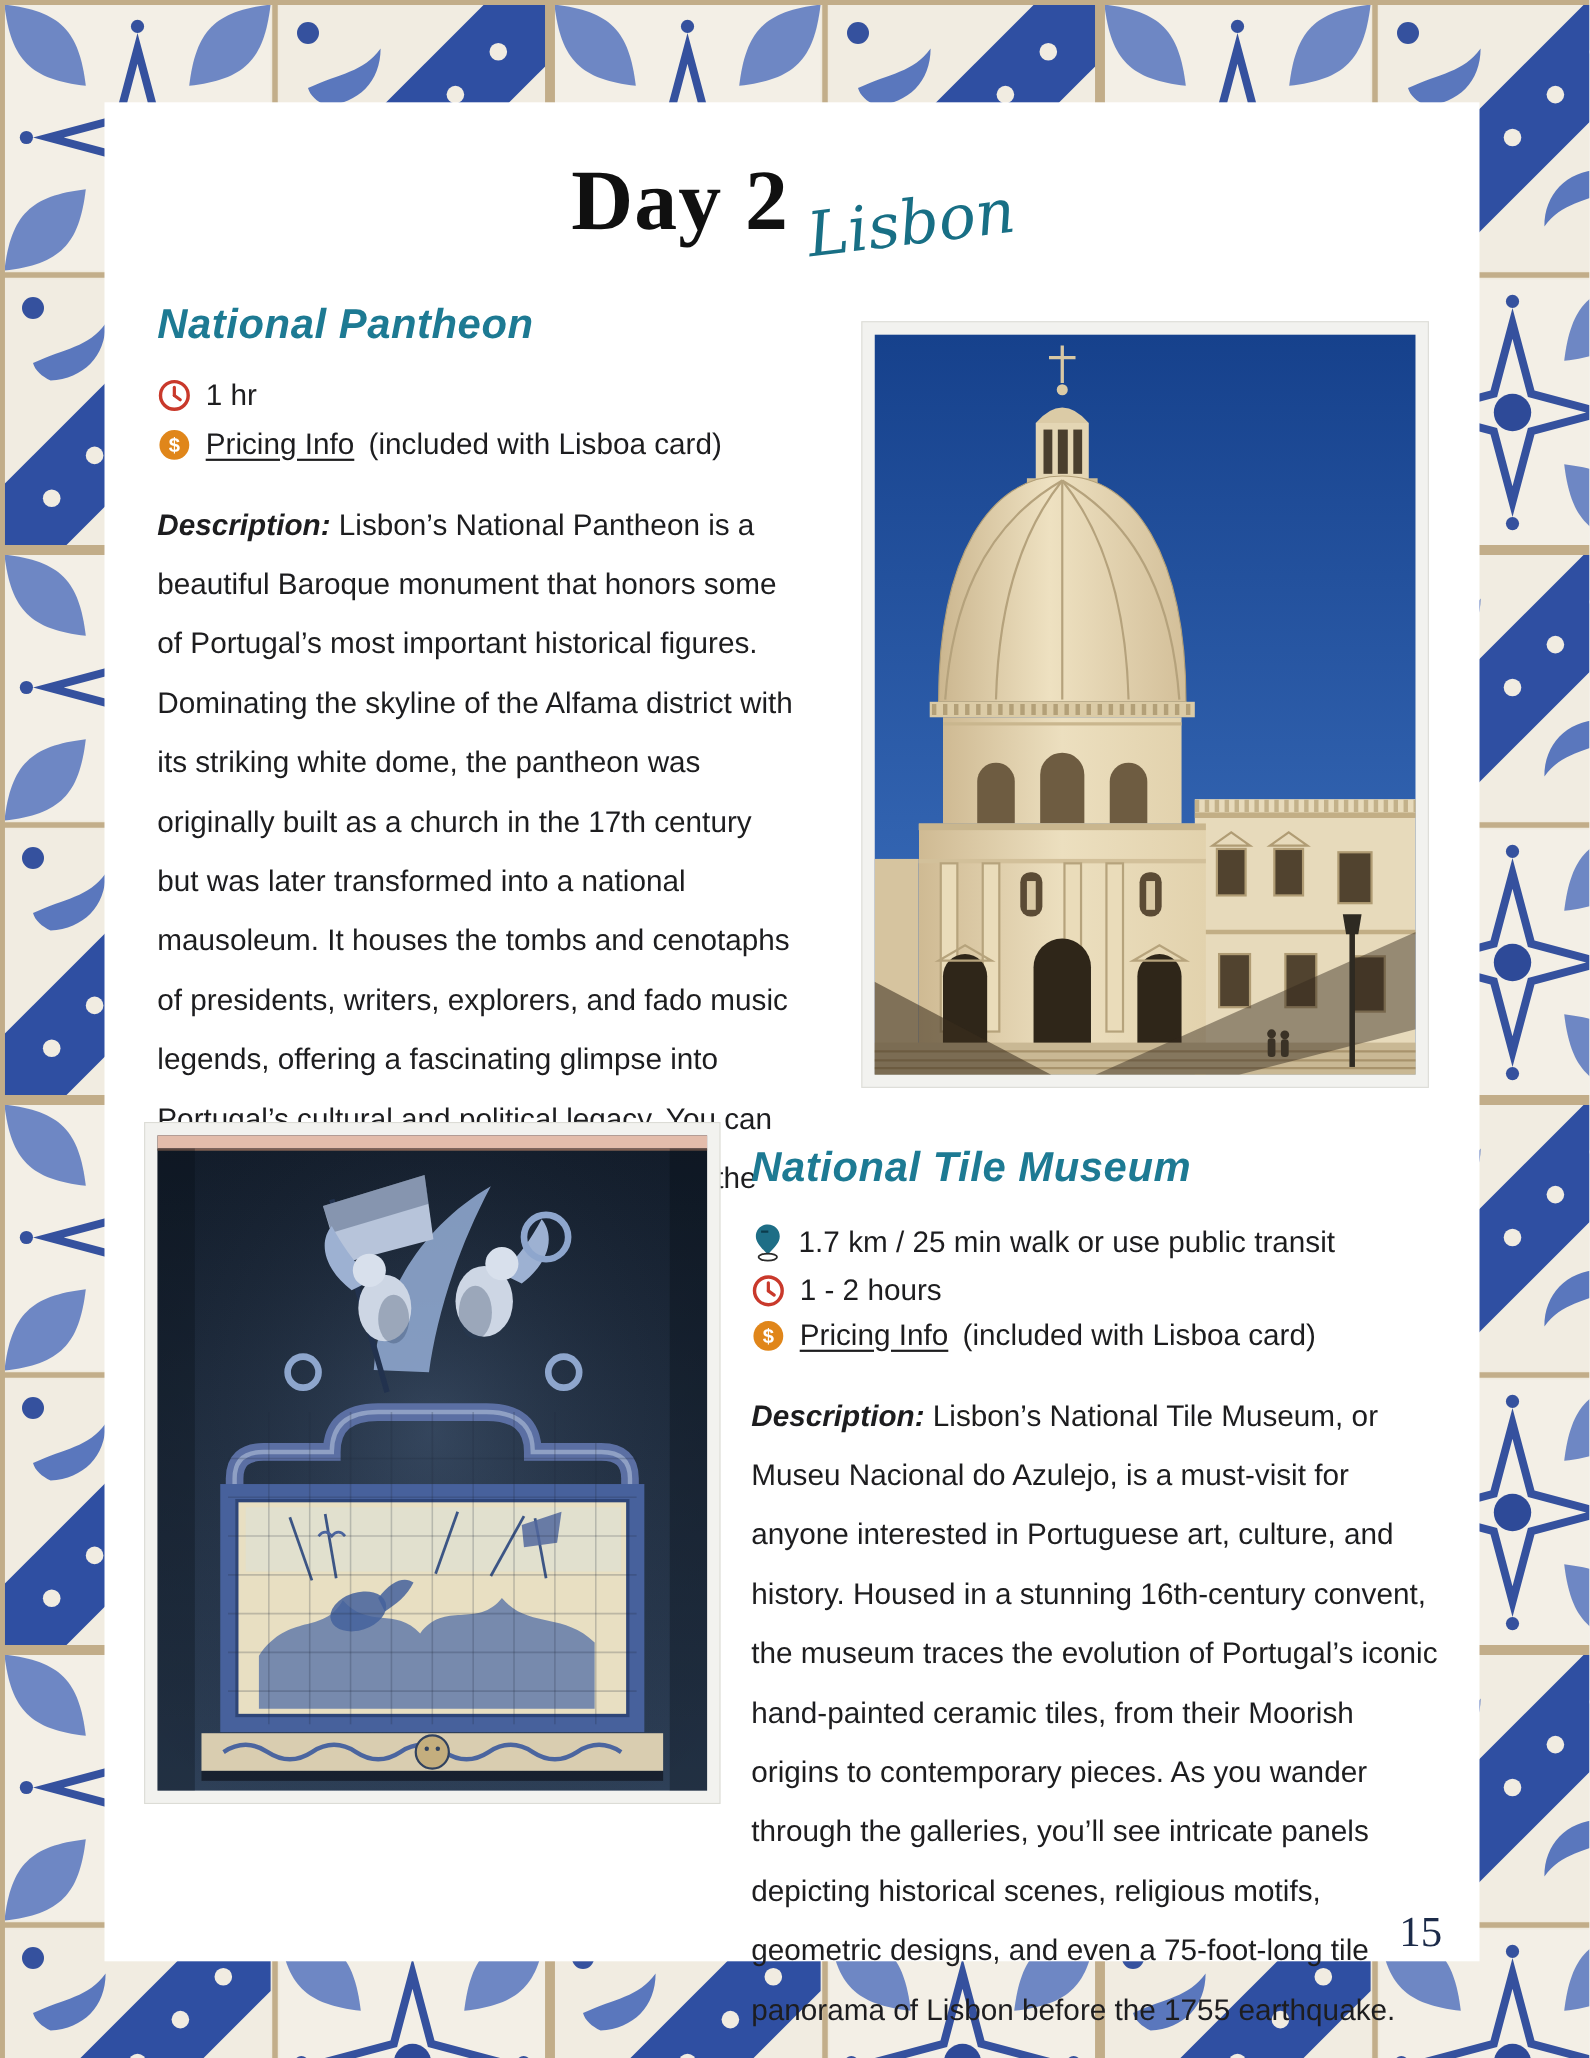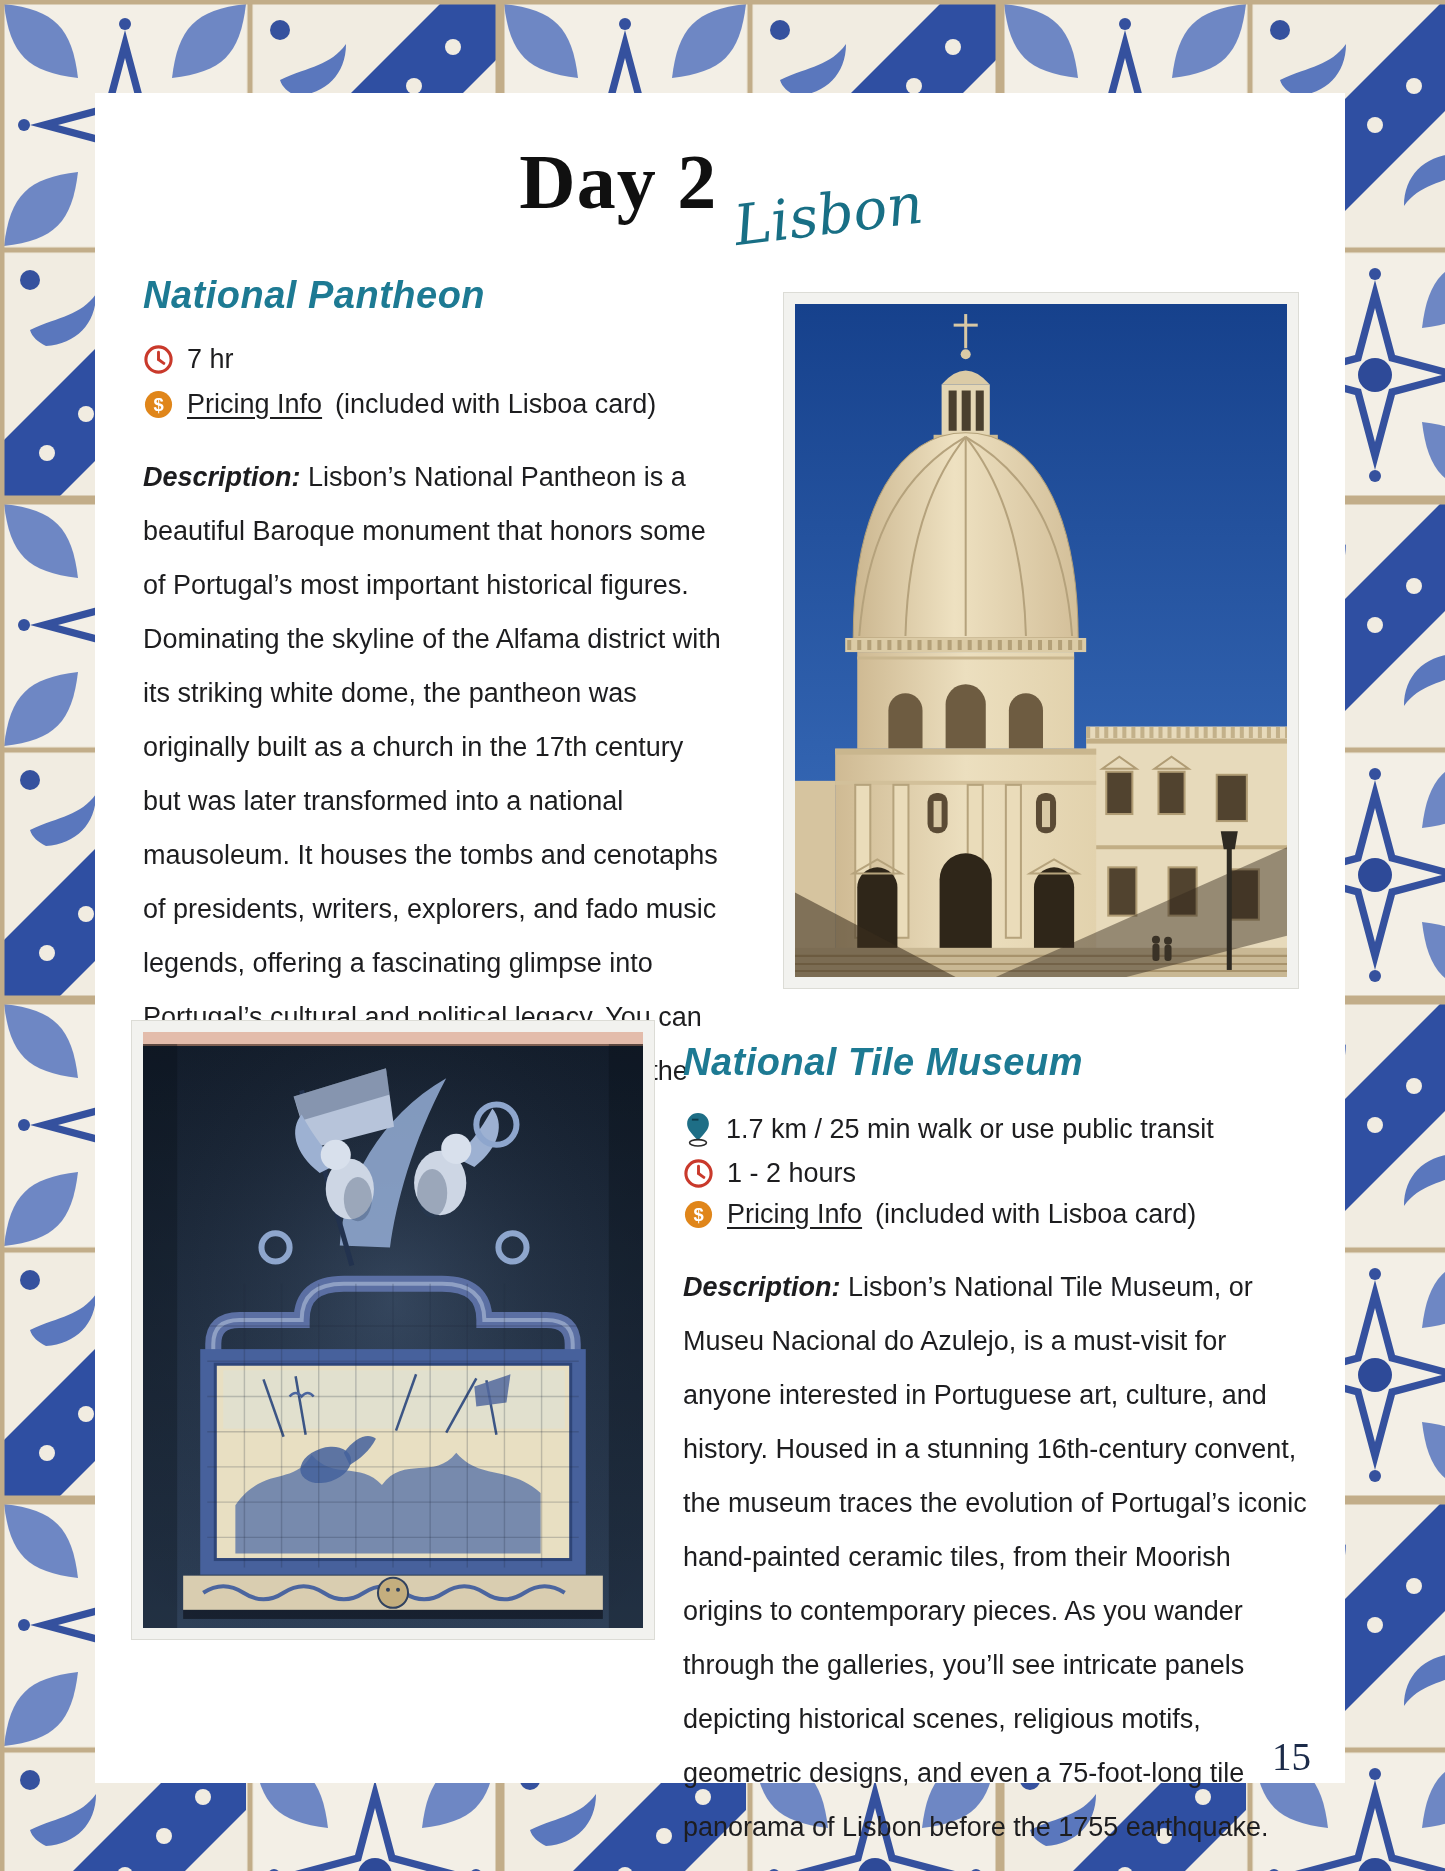--- a/index.html
+++ b/index.html
@@ -4,21 +4,21 @@
 <style>
   html,body{margin:0;padding:0}
   body{
     width:1445px;height:1871px;position:relative;overflow:hidden;
     font-family:"Liberation Sans","DejaVu Sans",sans-serif;color:#1d1d1f;
     background:#ece6d8;
   }
   .tile-bg{position:absolute;inset:0;display:block}
   .card{position:absolute;left:95px;top:93px;width:1250px;height:1690px;background:#ffffff}
 
-  .title-row{position:absolute;top:50px;left:0;width:100%;display:flex;justify-content:center;align-items:flex-end;gap:14px}
+  .title-row{position:absolute;top:50px;left:0;width:100%;display:flex;justify-content:center;align-items:center;gap:14px}
   .title-serif{font-family:"Liberation Serif","DejaVu Serif",serif;font-weight:700;font-size:78px;line-height:1;color:#101010;letter-spacing:1px}
   .title-script{font-family:"DejaVu Serif","Liberation Serif",serif;font-style:italic;font-size:56px;color:#186f85;line-height:1;transform:rotate(-7deg) translateY(22px)}
 
   h2.heading{font-style:italic;font-weight:600;font-size:38px;color:#1d7a93;margin:0 0 26px 0;letter-spacing:.5px;line-height:1.15}
 
   .sec1{position:absolute;left:48px;top:181px;width:580px}
   .sec2{position:absolute;left:588px;top:948px;width:624px}
 
   .meta-row{display:flex;align-items:center;gap:13px;font-size:27px;margin-bottom:14px}
   .meta-row.split{justify-content:space-between}
@@ -96,21 +96,21 @@
 
     <div class="meta-row split">
       <span class="meta-right">
         <span class="icon">
           <svg width="31" height="31" viewBox="0 0 32 32">
             <circle cx="16" cy="16" r="13" fill="none" stroke="#c9392b" stroke-width="3.2"></circle>
             <line x1="16" y1="16" x2="16" y2="8.5" stroke="#c9392b" stroke-width="3" stroke-linecap="round"></line>
             <line x1="16" y1="16" x2="21.5" y2="20" stroke="#c9392b" stroke-width="3" stroke-linecap="round"></line>
           </svg>
         </span>
-        <span>7 hr</span>
+        <span>1 hr</span>
       </span>
     </div>
 
     <div class="meta-row">
       <span class="icon">
         <svg width="31" height="31" viewBox="0 0 32 32">
           <circle cx="16" cy="16" r="14" fill="#e0861a"></circle>
           <text x="16" y="22.5" text-anchor="middle" font-family="Liberation Sans, sans-serif" font-size="19" font-weight="bold" fill="#ffffff">$</text>
         </svg>
       </span>

